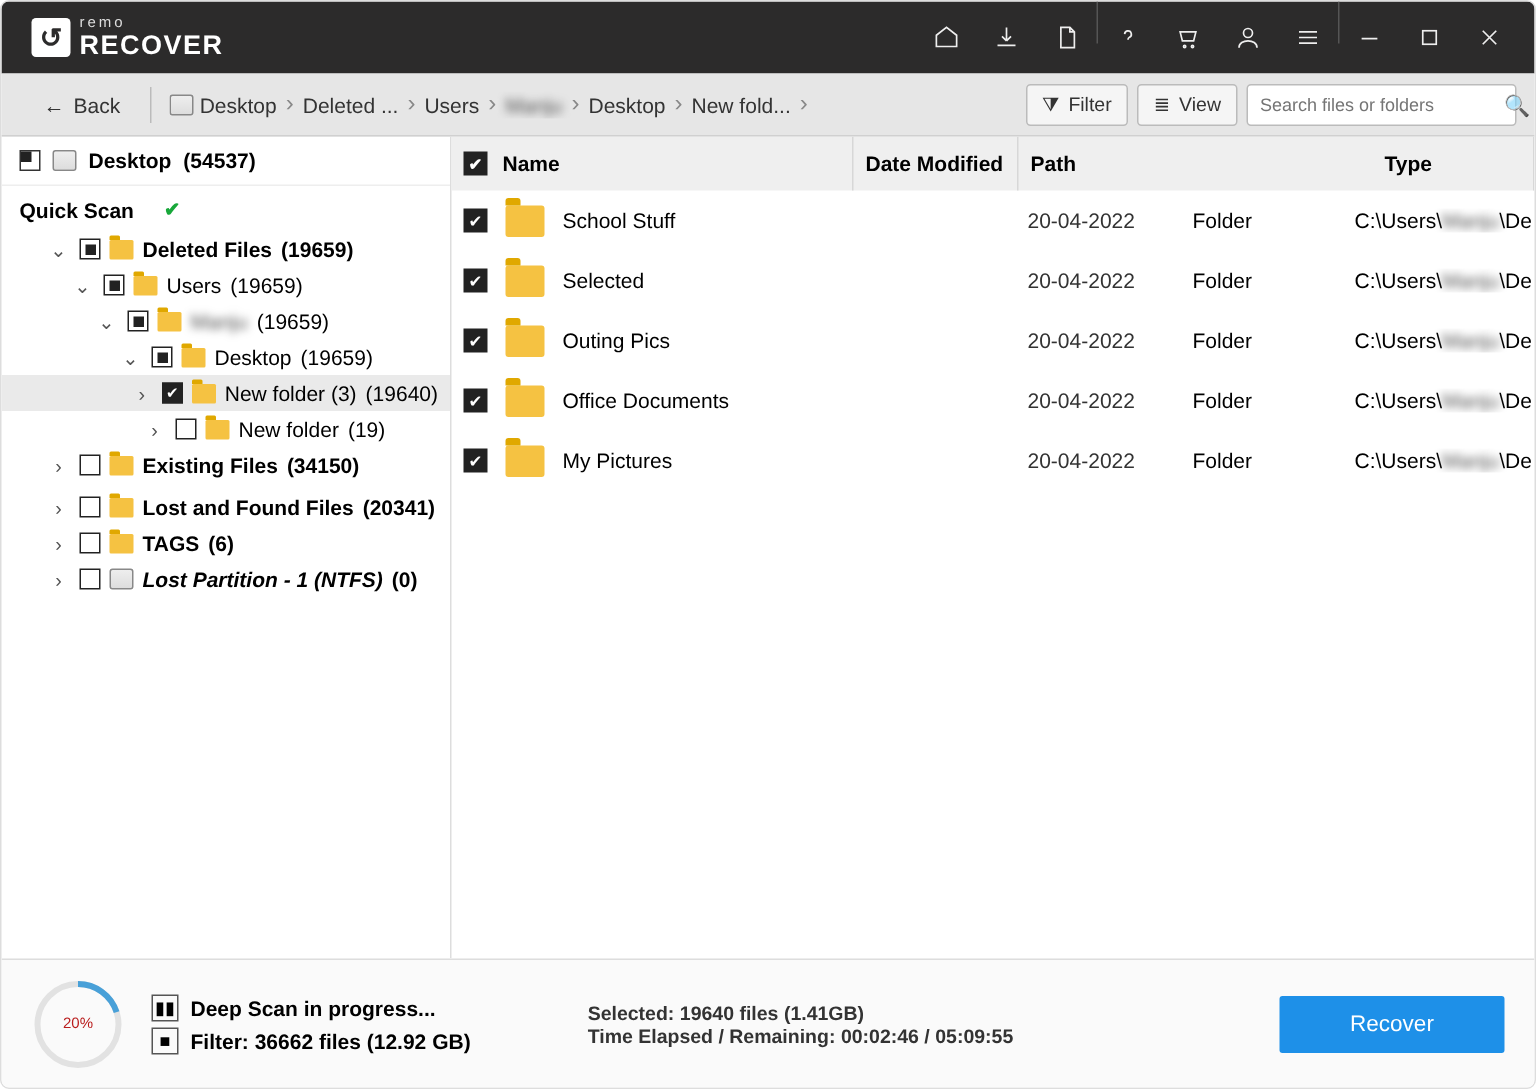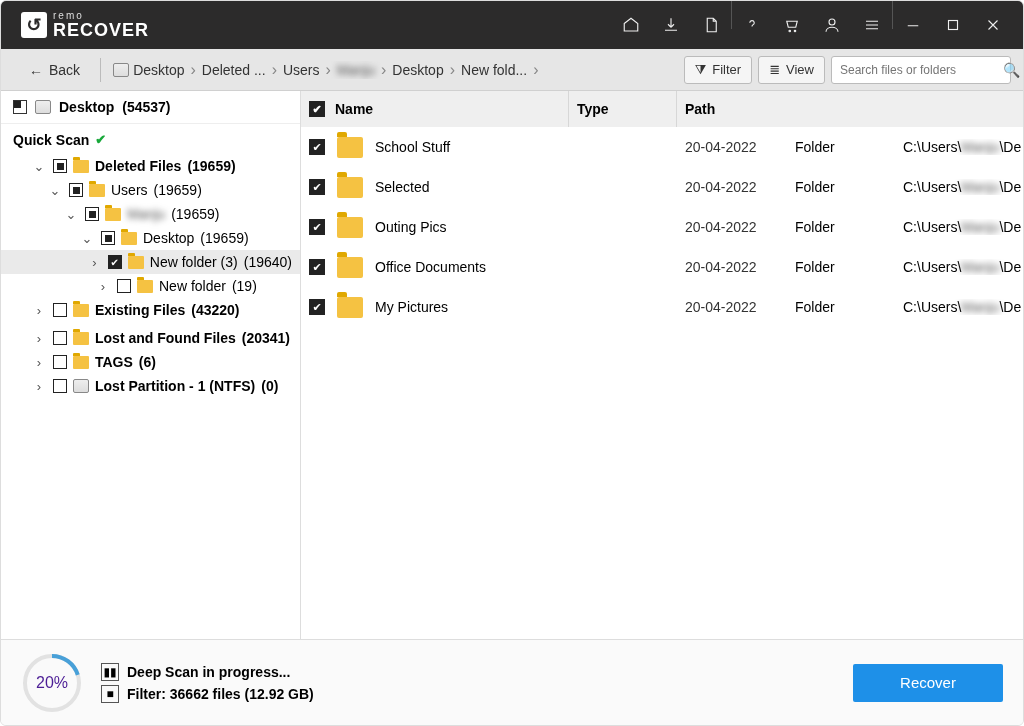--- a/index.html
+++ b/index.html
@@ -28,21 +28,21 @@
 .tool-btn { height:28px; border:1px solid #bbb; border-radius:3px; background:#f5f5f5; display:flex; align-items:center; gap:6px; padding: 0 10px; cursor:pointer; font-size:13px;}
 .searchbox { width:180px; height:28px; border:1px solid #bbb; border-radius:3px; display:flex; align-items:center; background:#fff; }
 .searchbox input { border:none; outline:none; flex:1; font-size:12px; padding:0 8px; color:#666; }
 .searchbox .sicn { width:26px; display:flex;align-items:center;justify-content:center; color:#666;}
 
 
 .main { flex:1; display:flex; overflow:hidden; }
 .sidebar { width: 300px; border-right: 1px solid #ddd; display:flex; flex-direction:column; font-size:14px; overflow-y:auto; }
 .side-header { padding: 8px 12px; display:flex; align-items:center; gap:8px; font-weight:600; border-bottom:1px solid #eee; }
 .side-header .cb { width:14px;height:14px;border:1px solid #333;display:inline-block; }
-.side-sec { padding: 8px 12px 4px 12px; font-weight:600; display:flex; gap:6px; }
+.side-sec { padding: 8px 12px 4px 12px; font-weight:600; display:flex; gap:20px; }
 .tree { padding: 2px 0; }
 .tree-row { display:flex; align-items:center; gap:6px; height:24px; cursor:pointer; padding-right:8px; white-space:nowrap; }
 .tree-row.selected { background:#eaeaea; }
 .tw { width:16px; display:flex;align-items:center;justify-content:center; color:#555; font-size:13px; }
 .indent { display:inline-block; }
 .cb { width:14px;height:14px;border:1.3px solid #222;display:inline-flex;align-items:center;justify-content:center;font-size:10px; flex-shrink:0; background:#fff;}
 .cb.checked { background:#222;color:#fff; }
 .cb.ind::after { content:""; width:7px;height:7px;background:#222;display:block; }
 .folder-ic { width:16px; height:13px; background:#f5c242; border-radius:1px; position:relative; flex-shrink:0; }
 .folder-ic::before { content:""; position:absolute; top:-3px; left:0; width:7px; height:3px; background:#e0a800; border-radius:1px 1px 0 0;}
@@ -66,21 +66,21 @@
 .row .c.type { flex:0 0 108px; }
 .row .c.path { flex:1; overflow:hidden; white-space:nowrap; }
 .bigfolder { width:26px; height:21px; background:#f5c242; border-radius:2px; position:relative; flex-shrink:0;}
 .bigfolder::before { content:""; position:absolute; top:-5px; left:0; width:10px;height:5px;background:#e0a800; border-radius:2px 2px 0 0;}
 .cb2 { width:16px;height:16px; background:#222; color:#fff; display:flex;align-items:center;justify-content:center; font-size:11px; flex-shrink:0; }
 
 
 .statusbar { height: 86px; border-top:1px solid #ddd; background:#fafafa; display:flex; align-items:center; padding: 0 20px; gap:18px; position:relative;}
 .prog-ring { width:62px; height:62px; position:relative; }
 .prog-ring svg { transform: rotate(-90deg); }
-.prog-ring .pct { position:absolute; inset:0; display:flex; align-items:center; justify-content:center; font-size:16px; color:#4c1d95; }
+.prog-ring .pct { position:absolute; inset:0; display:flex; align-items:center; justify-content:center; font-size:10px; color:#b91c1c; }
 .stat-center { display:flex; flex-direction:column; gap:4px; }
 .stat-line { display:flex; align-items:center; gap:8px; font-size:14px;}
 .sicon { width:18px;height:18px;border:1.5px solid #555; display:inline-flex;align-items:center;justify-content:center; font-size:12px;}
 .stat-right { margin-left: 60px; font-size:13px; color:#555;}
 .stat-right b { color:#333; font-weight:600;}
 .recover-btn { margin-left:auto; width:150px; height:38px; background:#1e90e8; color:#fff; border:none; border-radius:2px; font-size:15px; cursor:pointer;}
 
 .chk-green { color:#18a83a; font-size:13px; }
 .clock { font-size:13px; color:#888;}
 .bold { font-weight:600; }
@@ -260,21 +260,21 @@
           <span class="folder-ic"></span>
           <span>New folder </span>
           <span>(19)</span>
         </div>
         <div class="tree-row">
           <span class="indent" style="width: 24px;"></span>
           <span class="tw">›</span>
           <span class="cb "></span>
           <span class="folder-ic"></span>
           <span style="font-weight: 600;">Existing Files </span>
-          <span style="font-weight: 600;">(43220)</span>
+          <span style="font-weight: 600;">(34150)</span>
         </div>
       </div>
     <div class="tree" id="deep-tree">
         <div class="tree-row">
           <span class="indent" style="width: 24px;"></span>
           <span class="tw">›</span>
           <span class="cb "></span>
           <span class="folder-ic"></span>
           <span style="font-weight: 600;">Lost and Found Files </span>
           <span style="font-weight: 600;">(20341)</span>
@@ -285,37 +285,40 @@
           <span class="cb "></span>
           <span class="folder-ic"></span>
           <span style="font-weight: 600;">TAGS </span>
           <span style="font-weight: 600;">(6)</span>
         </div>
         <div class="tree-row">
           <span class="indent" style="width: 24px;"></span>
           <span class="tw">›</span>
           <span class="cb "></span>
           <span class="drive-ic"></span>
-          <span style="font-weight: 600;">Lost Partition - 1 (NTFS) </span>
+          <span style="font-weight: 600; font-style: italic;">Lost Partition - 1 (NTFS) </span>
           <span style="font-weight: 600;">(0)</span>
         </div>
       </div>
   </div>
 
   <div class="content">
     <div class="cols-head">
       <div class="col name">
         <span class="cb2">✔</span>
         <span>Name</span>
       </div>
+      <div class="col date">
+          <span>Date Modified</span>
+        </div>
+      <div class="col path">
+          <span>Path</span>
+        </div>
       <div class="col type">
           <span>Type</span>
-        </div>
-      <div class="col path">
-          <span>Path</span>
         </div>
     </div>
     <div class="rows" id="rows">
         <div class="row">
           <div class="c name">
             <span class="cb2">✔</span>
             <span class="bigfolder"></span>
             <span>School Stuff</span>
           </div>
           <div class="c size"></div>
@@ -382,14 +385,18 @@
   <div class="stat-center">
     <div class="stat-line">
       <span class="sicon">▮▮</span>
       <span class="bold">Deep Scan in progress...</span>
     </div>
     <div class="stat-line">
       <span class="sicon">■</span>
       <span class="bold"><span>Filter:</span> <span>36662 files (12.92 GB)</span></span>
     </div>
   </div>
+  <div class="stat-right">
+    <div><b>Selected:</b> <b>19640 files (1.41GB)</b></div>
+    <div><b>Time Elapsed / Remaining:</b> <b>00:02:46 / 05:09:55</b></div>
+  </div>
   <button class="recover-btn">Recover</button>
 </div>
 
 </body></html>

